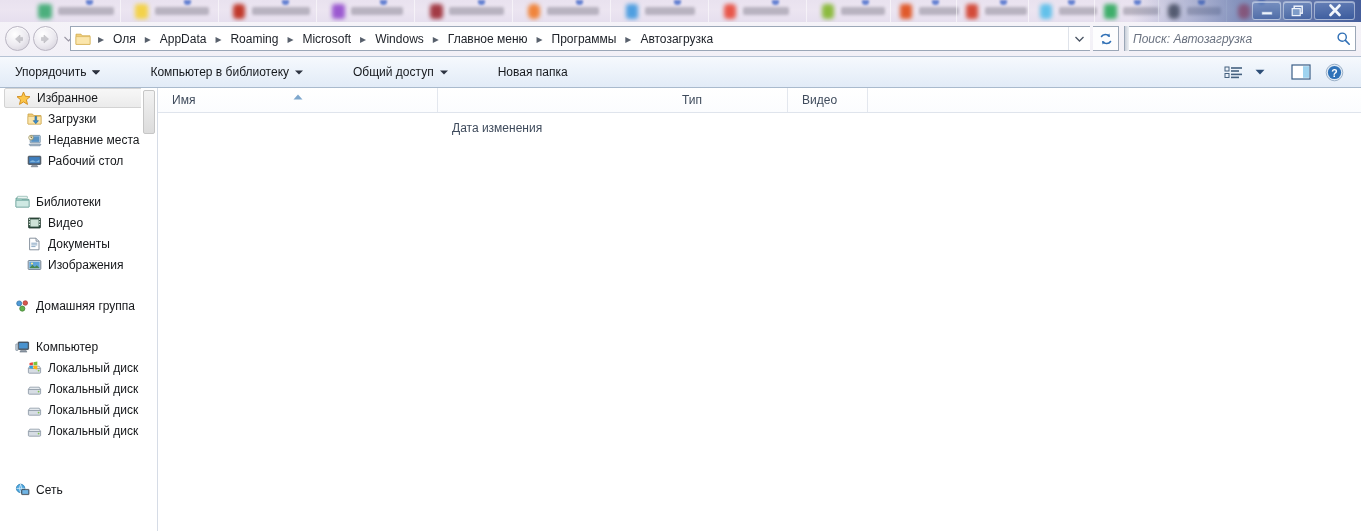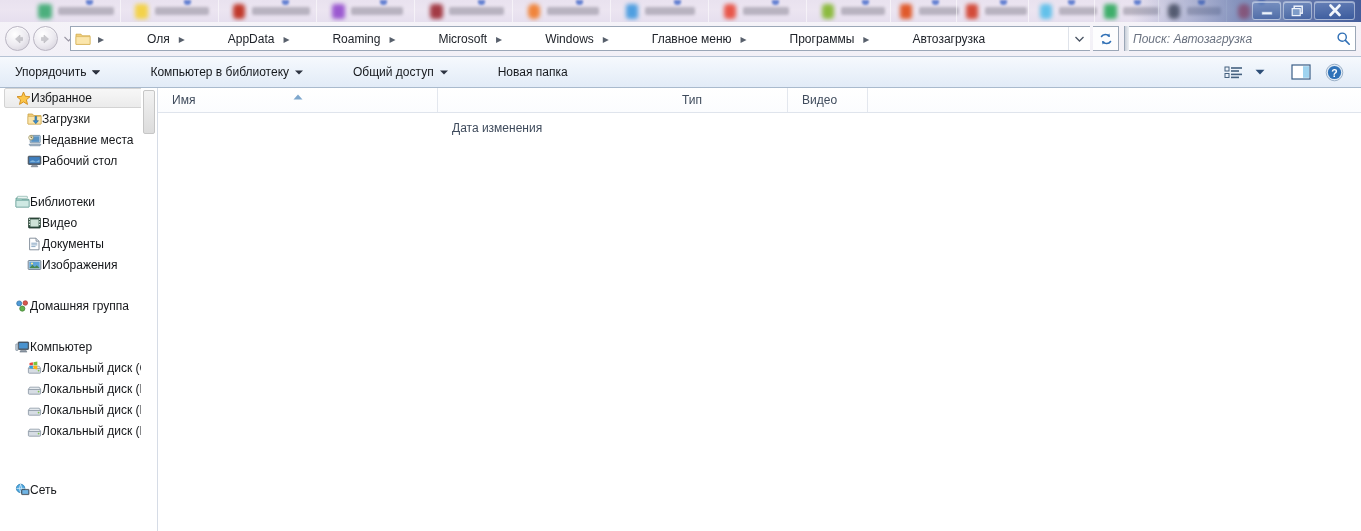--- a/index.html
+++ b/index.html
@@ -91,21 +91,21 @@
     background:#ffffff;
     border:1px solid #9ba7b7;
     border-right:none;
     display:flex; align-items:center;
     padding-left:4px;
     overflow:hidden;
   }
   .crumb-folder { margin-right:3px; display:flex; align-items:center; }
   .crumb {
     font-size:12px; color:#20242b; white-space:nowrap;
-    padding:3px 5px; border-radius:2px;margin-left:34px;
+    padding:3px 5px; border-radius:2px;
   }
   .crumb-sep {
     display:flex; align-items:center; justify-content:center;
     width:14px; color:#58606c;
   }
   .crumb-tail { flex:1; }
   .crumb-dropdown {
     position:absolute; right:0; top:0; width:22px; height:23px;
     display:flex; align-items:center; justify-content:center;
     border-left:1px solid #dfe3ea;
@@ -168,21 +168,21 @@
     position:absolute; right:0; top:0; width:16px; height:443px;
     background:#ffffff;
   }
   .np-thumb {
     position:absolute; left:2px; top:2px; width:12px; height:44px;
     background:linear-gradient(180deg,#f2f2f2,#dcdcdc);
     border:1px solid #c6c6c6; border-radius:2px;
   }
 
   .np-item {
-    display:flex; align-items:center; gap:0;
+    display:flex; align-items:center; gap:6px;
     height:21px; font-size:12px; color:#15171a;
     padding-left:14px; white-space:nowrap;
   }
   .np-item.child { padding-left:26px; }
   .np-item.selected {
     background:linear-gradient(180deg,#f7f7f7,#ebebeb);
     border:1px solid #d3d3d3;
     border-radius:2px;
     margin:0 6px 0 4px;
     padding-left:10px;

